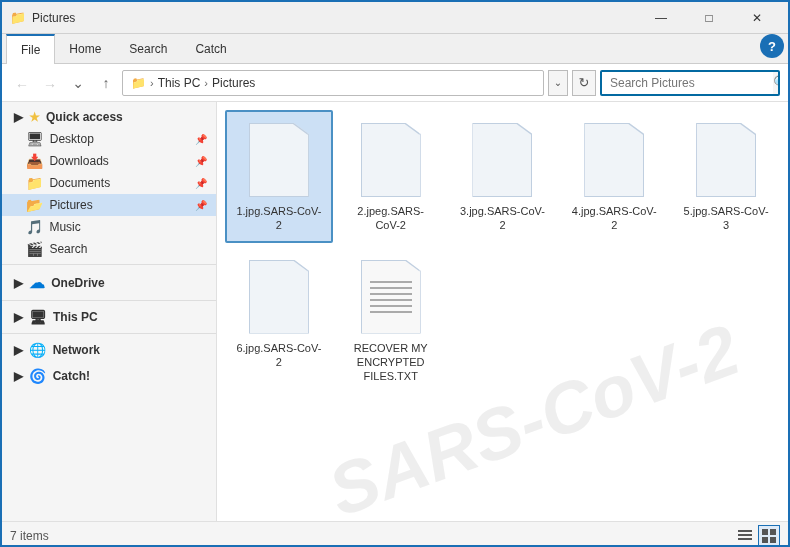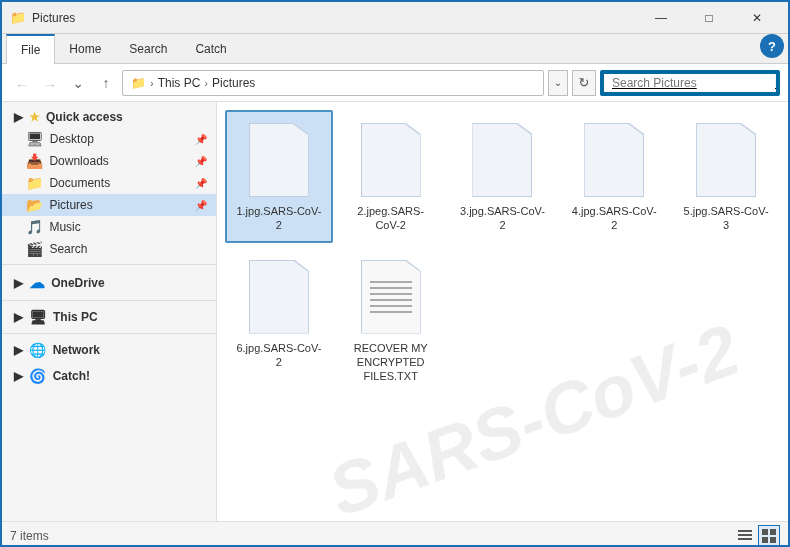--- a/index.html
+++ b/index.html
@@ -52,22 +52,22 @@
     .address-path {
       flex: 1; height: 26px; border: 1px solid #bbb; border-radius: 2px;
       display: flex; align-items: center; padding: 0 8px; background: #fff; gap: 4px;
       font-size: 12px; color: #333;
     }
     .path-separator { color: #666; font-size: 11px; }
     .path-part { cursor: pointer; color: #333; }
     .address-dropdown { width: 20px; height: 26px; border: 1px solid #bbb; background: #f5f5f5; cursor: pointer; display: flex; align-items: center; justify-content: center; font-size: 10px; color: #555; }
     .refresh-btn { width: 24px; height: 26px; border: 1px solid #bbb; background: #f5f5f5; cursor: pointer; display: flex; align-items: center; justify-content: center; font-size: 13px; color: #555; }
     .search-box {
-      display: flex; align-items: center; height: 26px; border: 4px solid #0369a1;
-      border-radius: 2px; overflow: hidden; width: 180px; text-decoration: underline;
+      display: flex; align-items: center; height: 26px; border: 2px solid #0369a1;
+      border-radius: 2px; overflow: hidden; width: 180px;
     }
     .search-input {
       border: none; outline: none; height: 100%; padding: 0 8px; font-size: 12px;
       color: #aaa; flex: 1; background: #fff;
     }
     .search-icon-btn { width: 26px; height: 26px; border: none; background: #f5f5f5; cursor: pointer; display: flex; align-items: center; justify-content: center; color: #555; font-size: 13px; }
 
     
     .main-layout { display: flex; height: calc(547px - 32px - 30px - 38px - 28px); }
 

